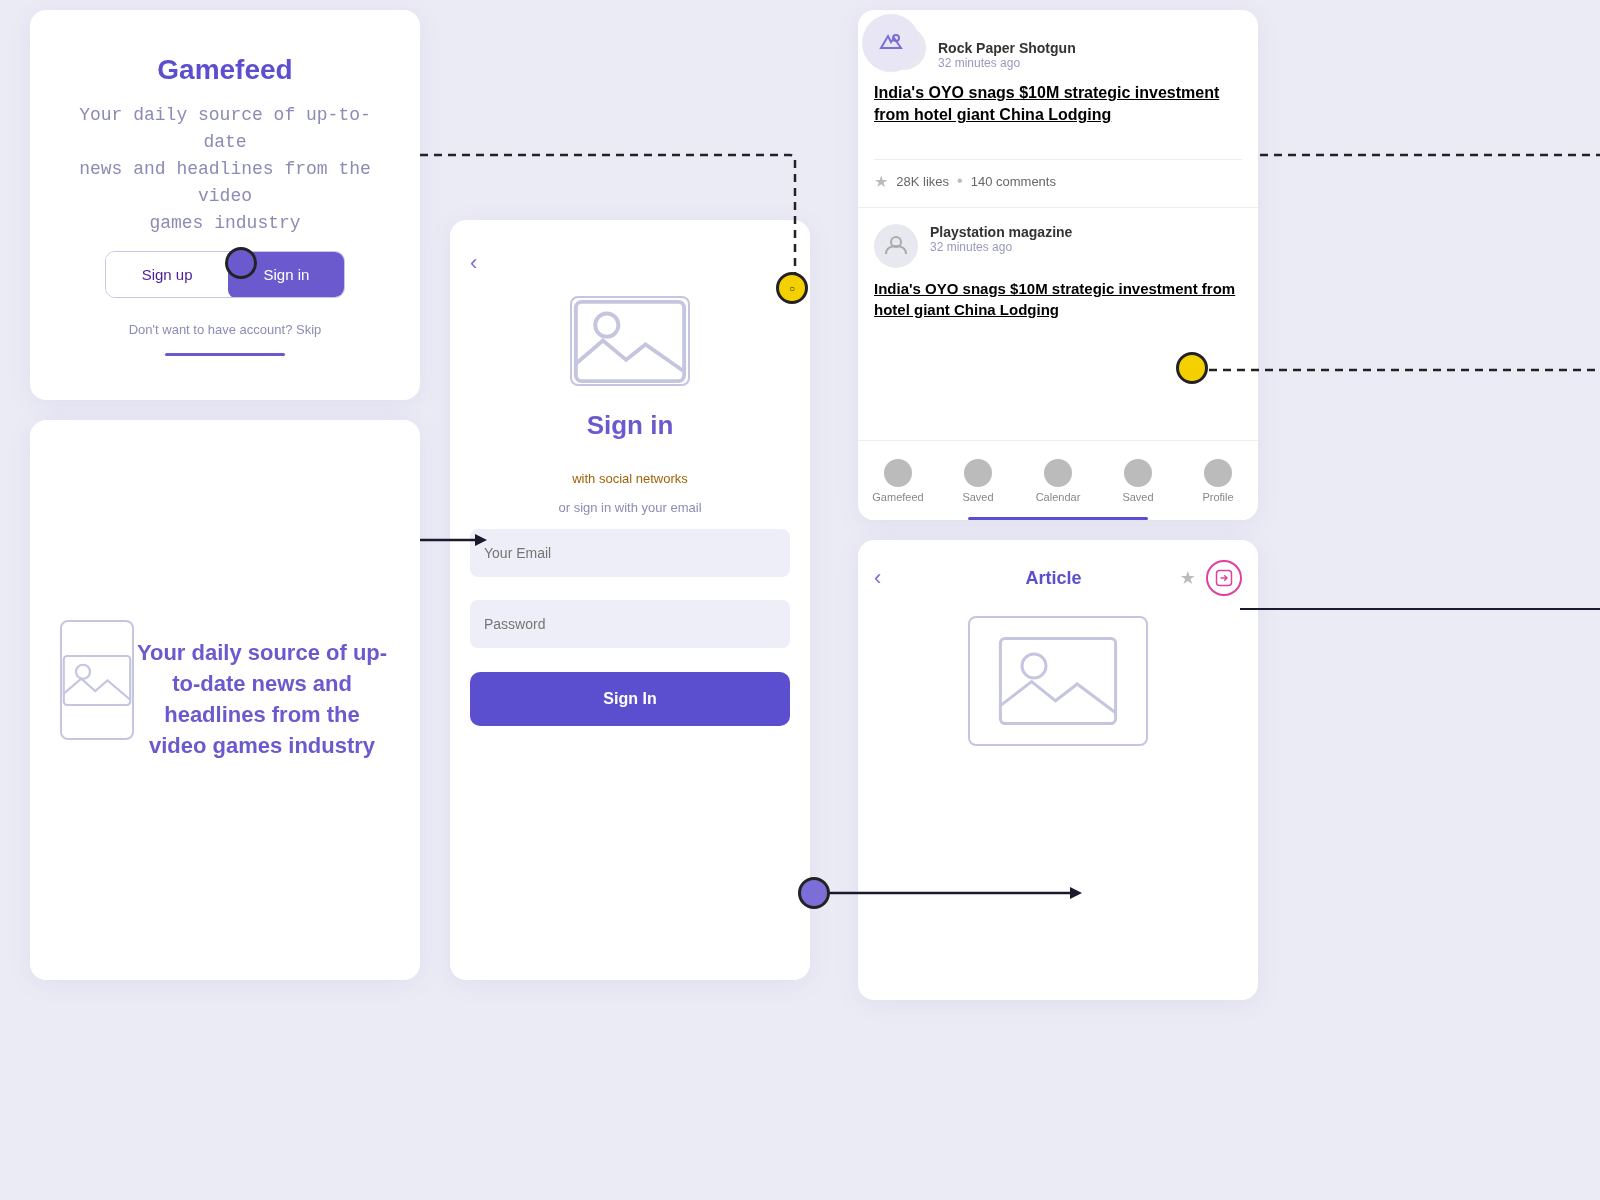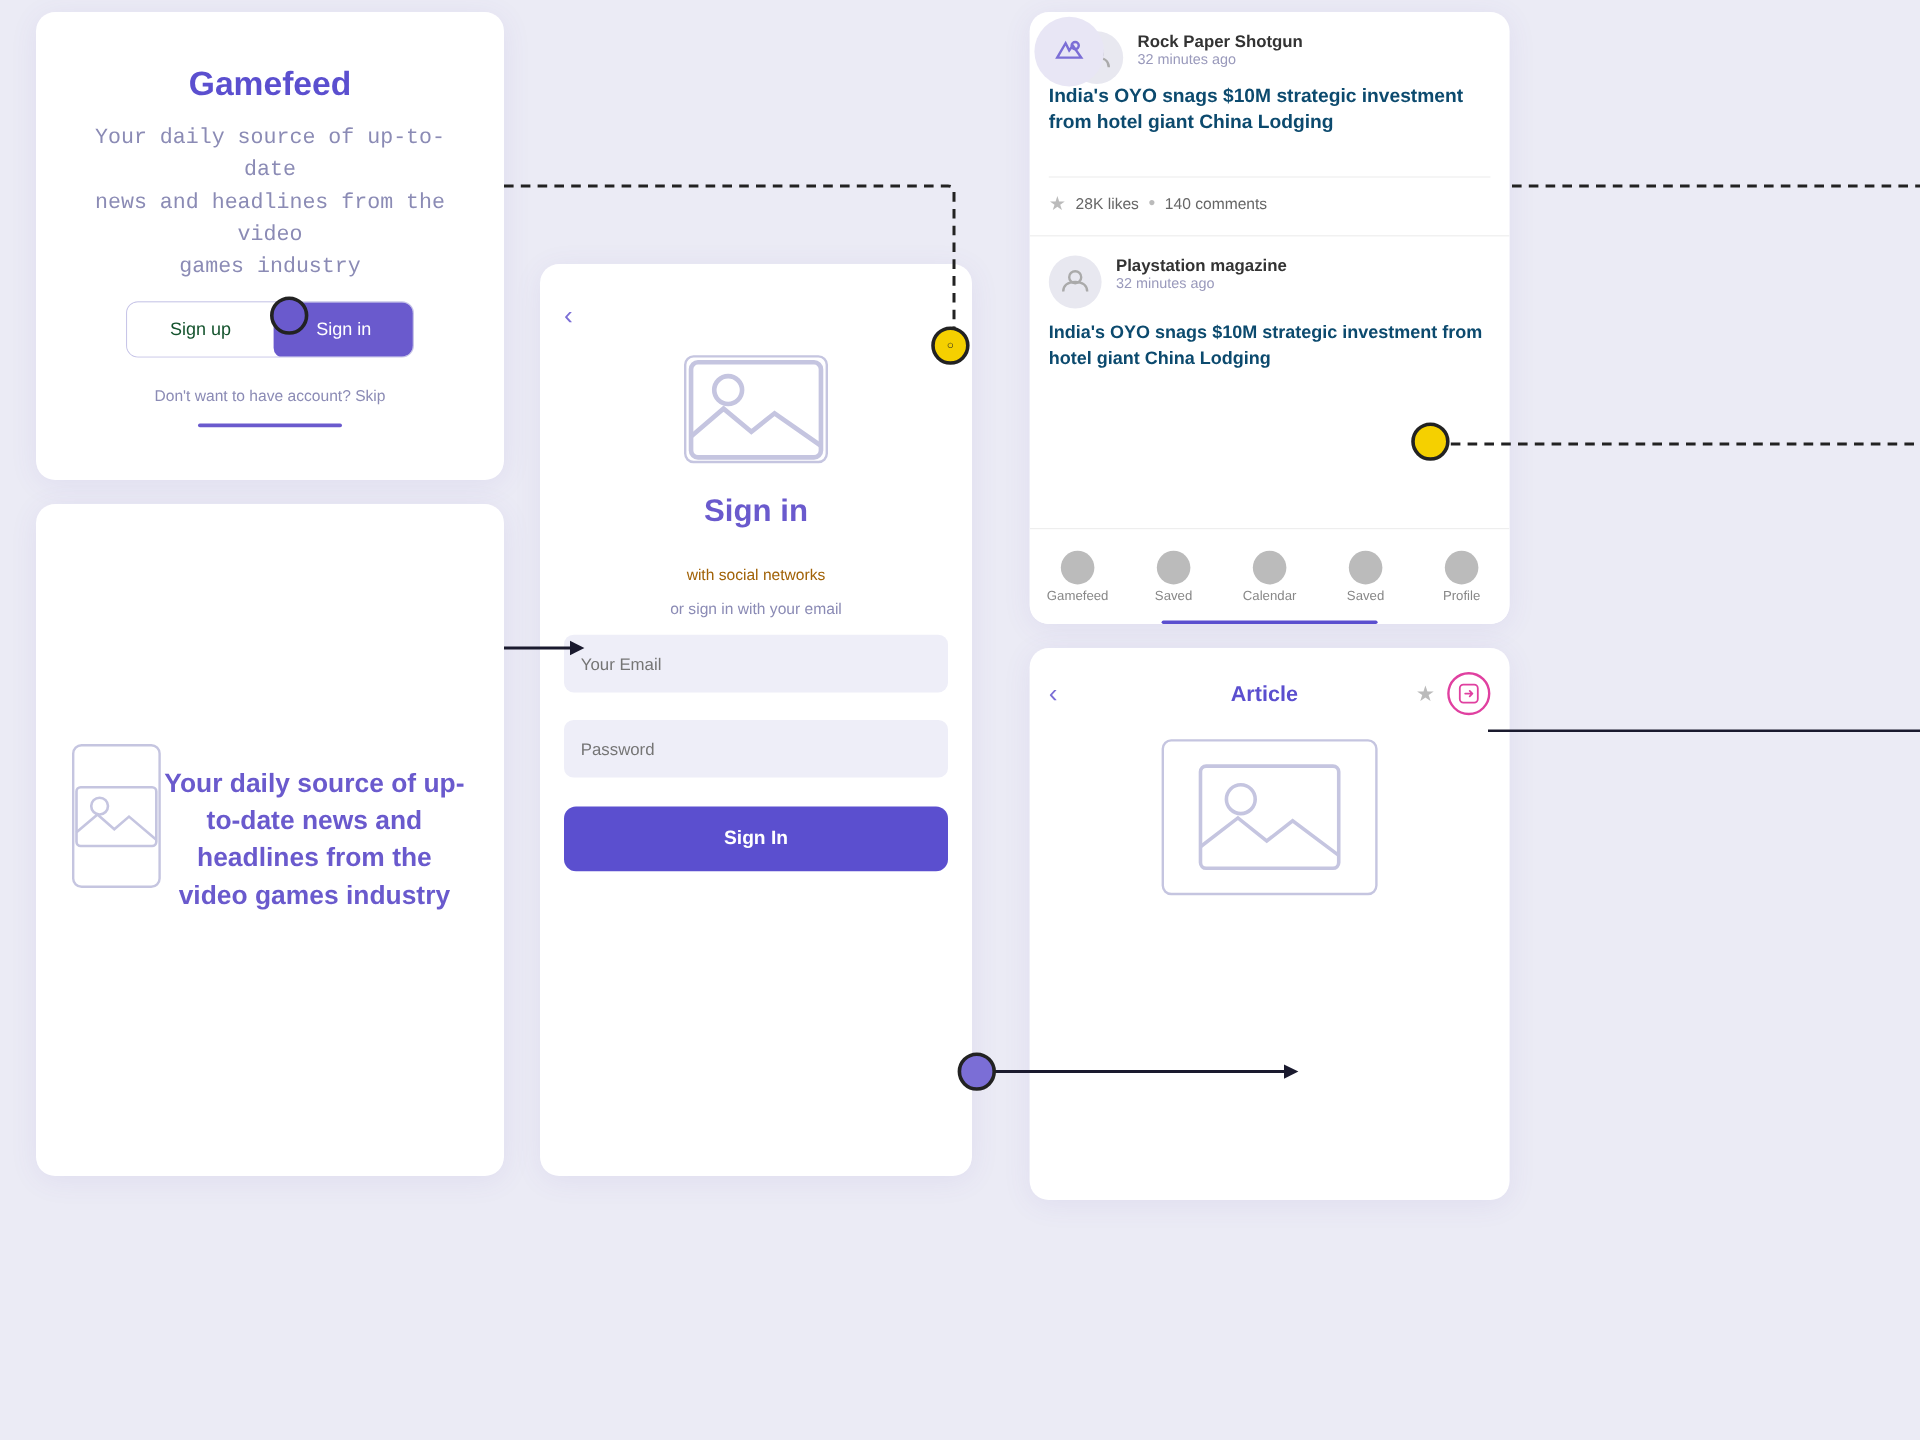--- a/index.html
+++ b/index.html
@@ -75,21 +75,21 @@
       border-radius: 10px;
       overflow: hidden;
       margin-bottom: 24px;
     }
 
     .btn-signup {
       padding: 14px 36px;
       background: #fff;
       border: none;
       font-size: 15px;
-      color: #14532d;
+      color: #4c1d95;
       cursor: pointer;
     }
 
     .btn-signin-active {
       padding: 14px 36px;
       background: #6a5acd;
       border: none;
       border-radius: 8px;
       font-size: 15px;
       color: #fff;
@@ -255,24 +255,24 @@
     .screen-newsfeed {
       left: 858px;
       top: 10px;
       width: 400px;
       height: 510px;
       padding: 0;
     }
 
     .news-header {
       display: flex;
-      align-items: flex-start;
-      padding: 16px 34px 0;
+      align-items: flex-end;
+      padding: 16px 24px 0;
       gap: 12px;
-      margin-bottom: 0;
+      margin-bottom: 12px;
     }
 
     .news-avatar-icon {
       width: 44px;
       height: 44px;
       border-radius: 50%;
       background: #e8e8f0;
       display: flex;
       align-items: center;
       justify-content: center;
@@ -290,23 +290,24 @@
       color: #9999bb;
     }
 
     .news-content {
       padding: 0 16px 16px;
     }
 
     .news-title {
       font-size: 16px;
       font-weight: 600;
-      color: #0c4a6e;
+      color: #000000;
       line-height: 1.4;
       margin-bottom: 16px;
+      text-decoration: underline;
     }
 
     .news-divider {
       height: 1px;
       background: #eee;
       margin: 0 16px 12px;
     }
 
     .news-footer {
       display: flex;

